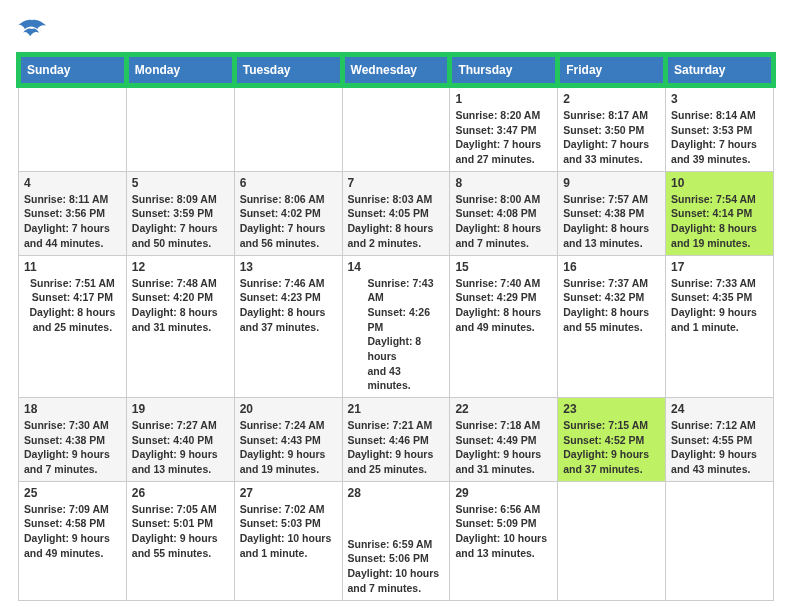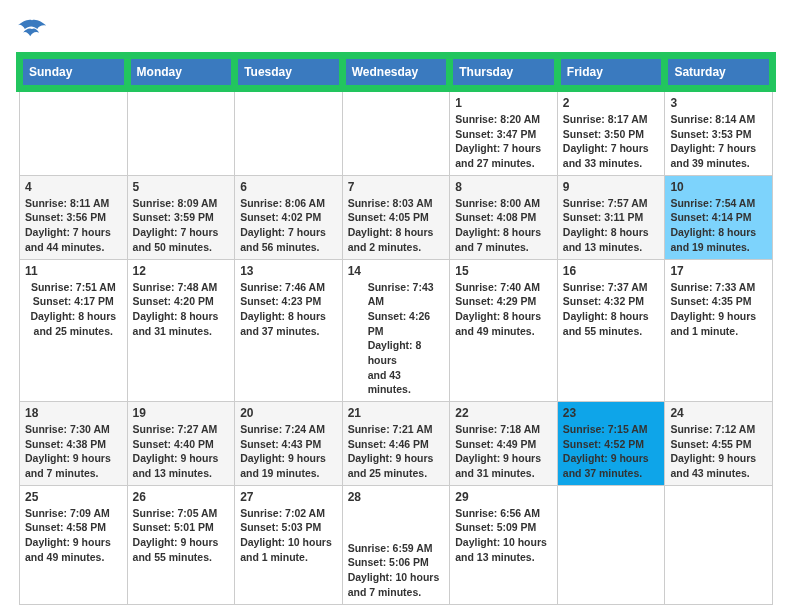--- a/index.html
+++ b/index.html
@@ -41,21 +41,21 @@
       width: 100%;
       border-collapse: collapse;
       font-size: 11px;
     }
     .calendar-table th {
       background-color: #3a7abf;
       color: #fff;
       text-align: left;
       padding: 6px 6px;
       font-size: 12px;
-      border: 7px solid #22c55e;
+      border: 5px solid #22c55e;
     }
     .calendar-table td {
       border: 1px solid #ccc;
       vertical-align: top;
       padding: 4px 5px;
       height: 80px;
       width: calc(100% / 7);
       background: #fff;
     }
     .calendar-table tr:nth-child(even) td {
@@ -172,25 +172,25 @@
         <td style="background: rgb(245, 245, 245);">
           <span class="day-number">8</span>
           <div class="day-info" style="white-space: pre-line;">Sunrise: 8:00 AM
 Sunset: 4:08 PM
 Daylight: 8 hours
 and 7 minutes.</div>
         </td>
         <td style="background: rgb(245, 245, 245);">
           <span class="day-number">9</span>
           <div class="day-info" style="white-space: pre-line;">Sunrise: 7:57 AM
-Sunset: 3:11 PM
+Sunset: 4:38 PM
 Daylight: 8 hours
 and 13 minutes.</div>
         </td>
-        <td style="background: #7dd3fc;">
+        <td style="background: #bef264;">
           <span class="day-number">10</span>
           <div class="day-info" style="white-space: pre-line;">Sunrise: 7:54 AM
 Sunset: 4:14 PM
 Daylight: 8 hours
 and 19 minutes.</div>
         </td>
       </tr>
       <tr>
         <td>
           <span class="day-number">11</span>
@@ -271,21 +271,21 @@
 Daylight: 9 hours
 and 25 minutes.</div>
         </td>
         <td style="background: rgb(245, 245, 245);">
           <span class="day-number">22</span>
           <div class="day-info" style="white-space: pre-line;">Sunrise: 7:18 AM
 Sunset: 4:49 PM
 Daylight: 9 hours
 and 31 minutes.</div>
         </td>
-        <td style="background: #0ea5e9;">
+        <td style="background: #bef264;">
           <span class="day-number">23</span>
           <div class="day-info" style="white-space: pre-line;">Sunrise: 7:15 AM
 Sunset: 4:52 PM
 Daylight: 9 hours
 and 37 minutes.</div>
         </td>
         <td style="background: rgb(245, 245, 245);">
           <span class="day-number">24</span>
           <div class="day-info" style="white-space: pre-line;">Sunrise: 7:12 AM
 Sunset: 4:55 PM

